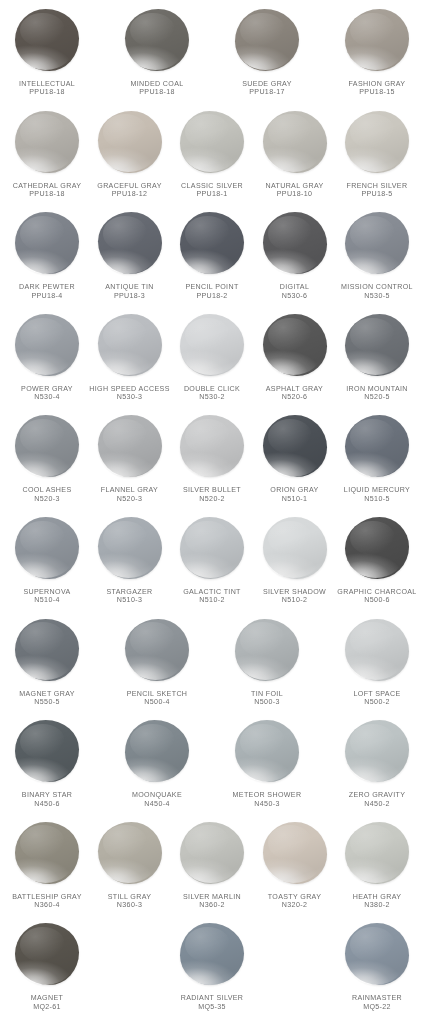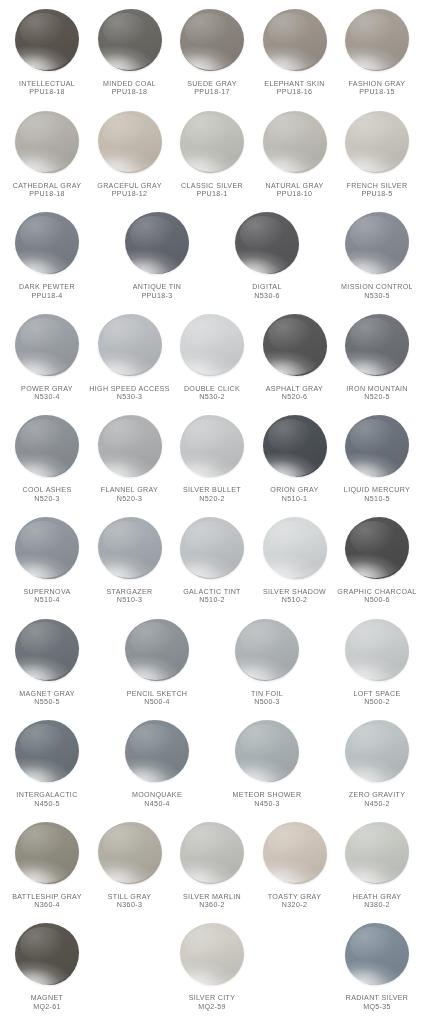--- a/index.html
+++ b/index.html
@@ -149,30 +149,20 @@
           <div class="blob" style="background-color: rgb(138, 132, 124); border-radius: 46% 54% 52% 48% / 52% 49% 51% 48%;"></div>
           <div class="blob-shade" style="border-radius: 46% 54% 52% 48% / 52% 49% 51% 48%;"></div>
         </div>
         <div class="labels">
           <div class="color-name">SUEDE GRAY</div>
           <div class="color-code">PPU18-17</div>
         </div>
       </div>
       <div class="swatch-cell">
         <div class="blob-wrap">
-          <div class="blob" style="background-color: rgb(155, 148, 139); border-radius: 50% 50% 47% 53% / 49% 52% 48% 51%;"></div>
-          <div class="blob-shade" style="border-radius: 50% 50% 47% 53% / 49% 52% 48% 51%;"></div>
-        </div>
-        <div class="labels">
-          <div class="color-name">ELEPHANT SKIN</div>
-          <div class="color-code">PPU18-16</div>
-        </div>
-      </div>
-      <div class="swatch-cell">
-        <div class="blob-wrap">
           <div class="blob" style="background-color: rgb(164, 157, 148); border-radius: 54% 46% 49% 51% / 51% 48% 52% 49%;"></div>
           <div class="blob-shade" style="border-radius: 54% 46% 49% 51% / 51% 48% 52% 49%;"></div>
         </div>
         <div class="labels">
           <div class="color-name">FASHION GRAY</div>
           <div class="color-code">PPU18-15</div>
         </div>
       </div>
     </div>
     <div class="swatch-row">
@@ -243,20 +233,30 @@
           <div class="blob" style="background-color: rgb(100, 104, 112); border-radius: 52% 48% 50% 50% / 47% 50% 50% 53%;"></div>
           <div class="blob-shade" style="border-radius: 52% 48% 50% 50% / 47% 50% 50% 53%;"></div>
         </div>
         <div class="labels">
           <div class="color-name">ANTIQUE TIN</div>
           <div class="color-code">PPU18-3</div>
         </div>
       </div>
       <div class="swatch-cell">
         <div class="blob-wrap">
+          <div class="blob" style="background-color: rgb(88, 92, 100); border-radius: 46% 54% 52% 48% / 52% 49% 51% 48%;"></div>
+          <div class="blob-shade" style="border-radius: 46% 54% 52% 48% / 52% 49% 51% 48%;"></div>
+        </div>
+        <div class="labels">
+          <div class="color-name">PENCIL POINT</div>
+          <div class="color-code">PPU18-2</div>
+        </div>
+      </div>
+      <div class="swatch-cell">
+        <div class="blob-wrap">
           <div class="blob" style="background-color: rgb(90, 90, 92); border-radius: 50% 50% 47% 53% / 49% 52% 48% 51%;"></div>
           <div class="blob-shade" style="border-radius: 50% 50% 47% 53% / 49% 52% 48% 51%;"></div>
         </div>
         <div class="labels">
           <div class="color-name">DIGITAL</div>
           <div class="color-code">N530-6</div>
         </div>
       </div>
       <div class="swatch-cell">
         <div class="blob-wrap">
@@ -463,26 +463,26 @@
         </div>
         <div class="labels">
           <div class="color-name">LOFT SPACE</div>
           <div class="color-code">N500-2</div>
         </div>
       </div>
     </div>
     <div class="swatch-row">
       <div class="swatch-cell">
         <div class="blob-wrap">
-          <div class="blob" style="background-color: rgb(108, 117, 123); border-radius: 52% 48% 50% 50% / 47% 50% 50% 53%;"></div>
-          <div class="blob-shade" style="border-radius: 52% 48% 50% 50% / 47% 50% 50% 53%;"></div>
-        </div>
-        <div class="labels">
-          <div class="color-name">INTERGALACTIC</div>
-          <div class="color-code">N450-5</div>
+          <div class="blob" style="background-color: rgb(87, 94, 98); border-radius: 48% 52% 46% 54% / 50% 47% 53% 50%;"></div>
+          <div class="blob-shade" style="border-radius: 48% 52% 46% 54% / 50% 47% 53% 50%;"></div>
+        </div>
+        <div class="labels">
+          <div class="color-name">BINARY STAR</div>
+          <div class="color-code">N450-6</div>
         </div>
       </div>
       <div class="swatch-cell">
         <div class="blob-wrap">
           <div class="blob" style="background-color: rgb(127, 136, 142); border-radius: 46% 54% 52% 48% / 52% 49% 51% 48%;"></div>
           <div class="blob-shade" style="border-radius: 46% 54% 52% 48% / 52% 49% 51% 48%;"></div>
         </div>
         <div class="labels">
           <div class="color-name">MOONQUAKE</div>
           <div class="color-code">N450-4</div>
@@ -567,32 +567,32 @@
           <div class="blob" style="background-color: rgb(88, 84, 77); border-radius: 48% 52% 46% 54% / 50% 47% 53% 50%;"></div>
           <div class="blob-shade" style="border-radius: 48% 52% 46% 54% / 50% 47% 53% 50%;"></div>
         </div>
         <div class="labels">
           <div class="color-name">MAGNET</div>
           <div class="color-code">MQ2-61</div>
         </div>
       </div>
       <div class="swatch-cell">
         <div class="blob-wrap">
-          <div class="blob" style="background-color: rgb(207, 205, 197); border-radius: 52% 48% 50% 50% / 47% 50% 50% 53%;"></div>
-          <div class="blob-shade" style="border-radius: 52% 48% 50% 50% / 47% 50% 50% 53%;"></div>
-        </div>
-        <div class="labels">
-          <div class="color-name">SILVER CITY</div>
-          <div class="color-code">MQ2-59</div>
-        </div>
-      </div>
-      <div class="swatch-cell">
-        <div class="blob-wrap">
           <div class="blob" style="background-color: rgb(126, 139, 151); border-radius: 46% 54% 52% 48% / 52% 49% 51% 48%;"></div>
           <div class="blob-shade" style="border-radius: 46% 54% 52% 48% / 52% 49% 51% 48%;"></div>
         </div>
         <div class="labels">
           <div class="color-name">RADIANT SILVER</div>
           <div class="color-code">MQ5-35</div>
+        </div>
+      </div>
+      <div class="swatch-cell">
+        <div class="blob-wrap">
+          <div class="blob" style="background-color: rgb(136, 148, 161); border-radius: 50% 50% 47% 53% / 49% 52% 48% 51%;"></div>
+          <div class="blob-shade" style="border-radius: 50% 50% 47% 53% / 49% 52% 48% 51%;"></div>
+        </div>
+        <div class="labels">
+          <div class="color-name">RAINMASTER</div>
+          <div class="color-code">MQ5-22</div>
         </div>
       </div>
     </div>
   </div>
 
 </body></html>

